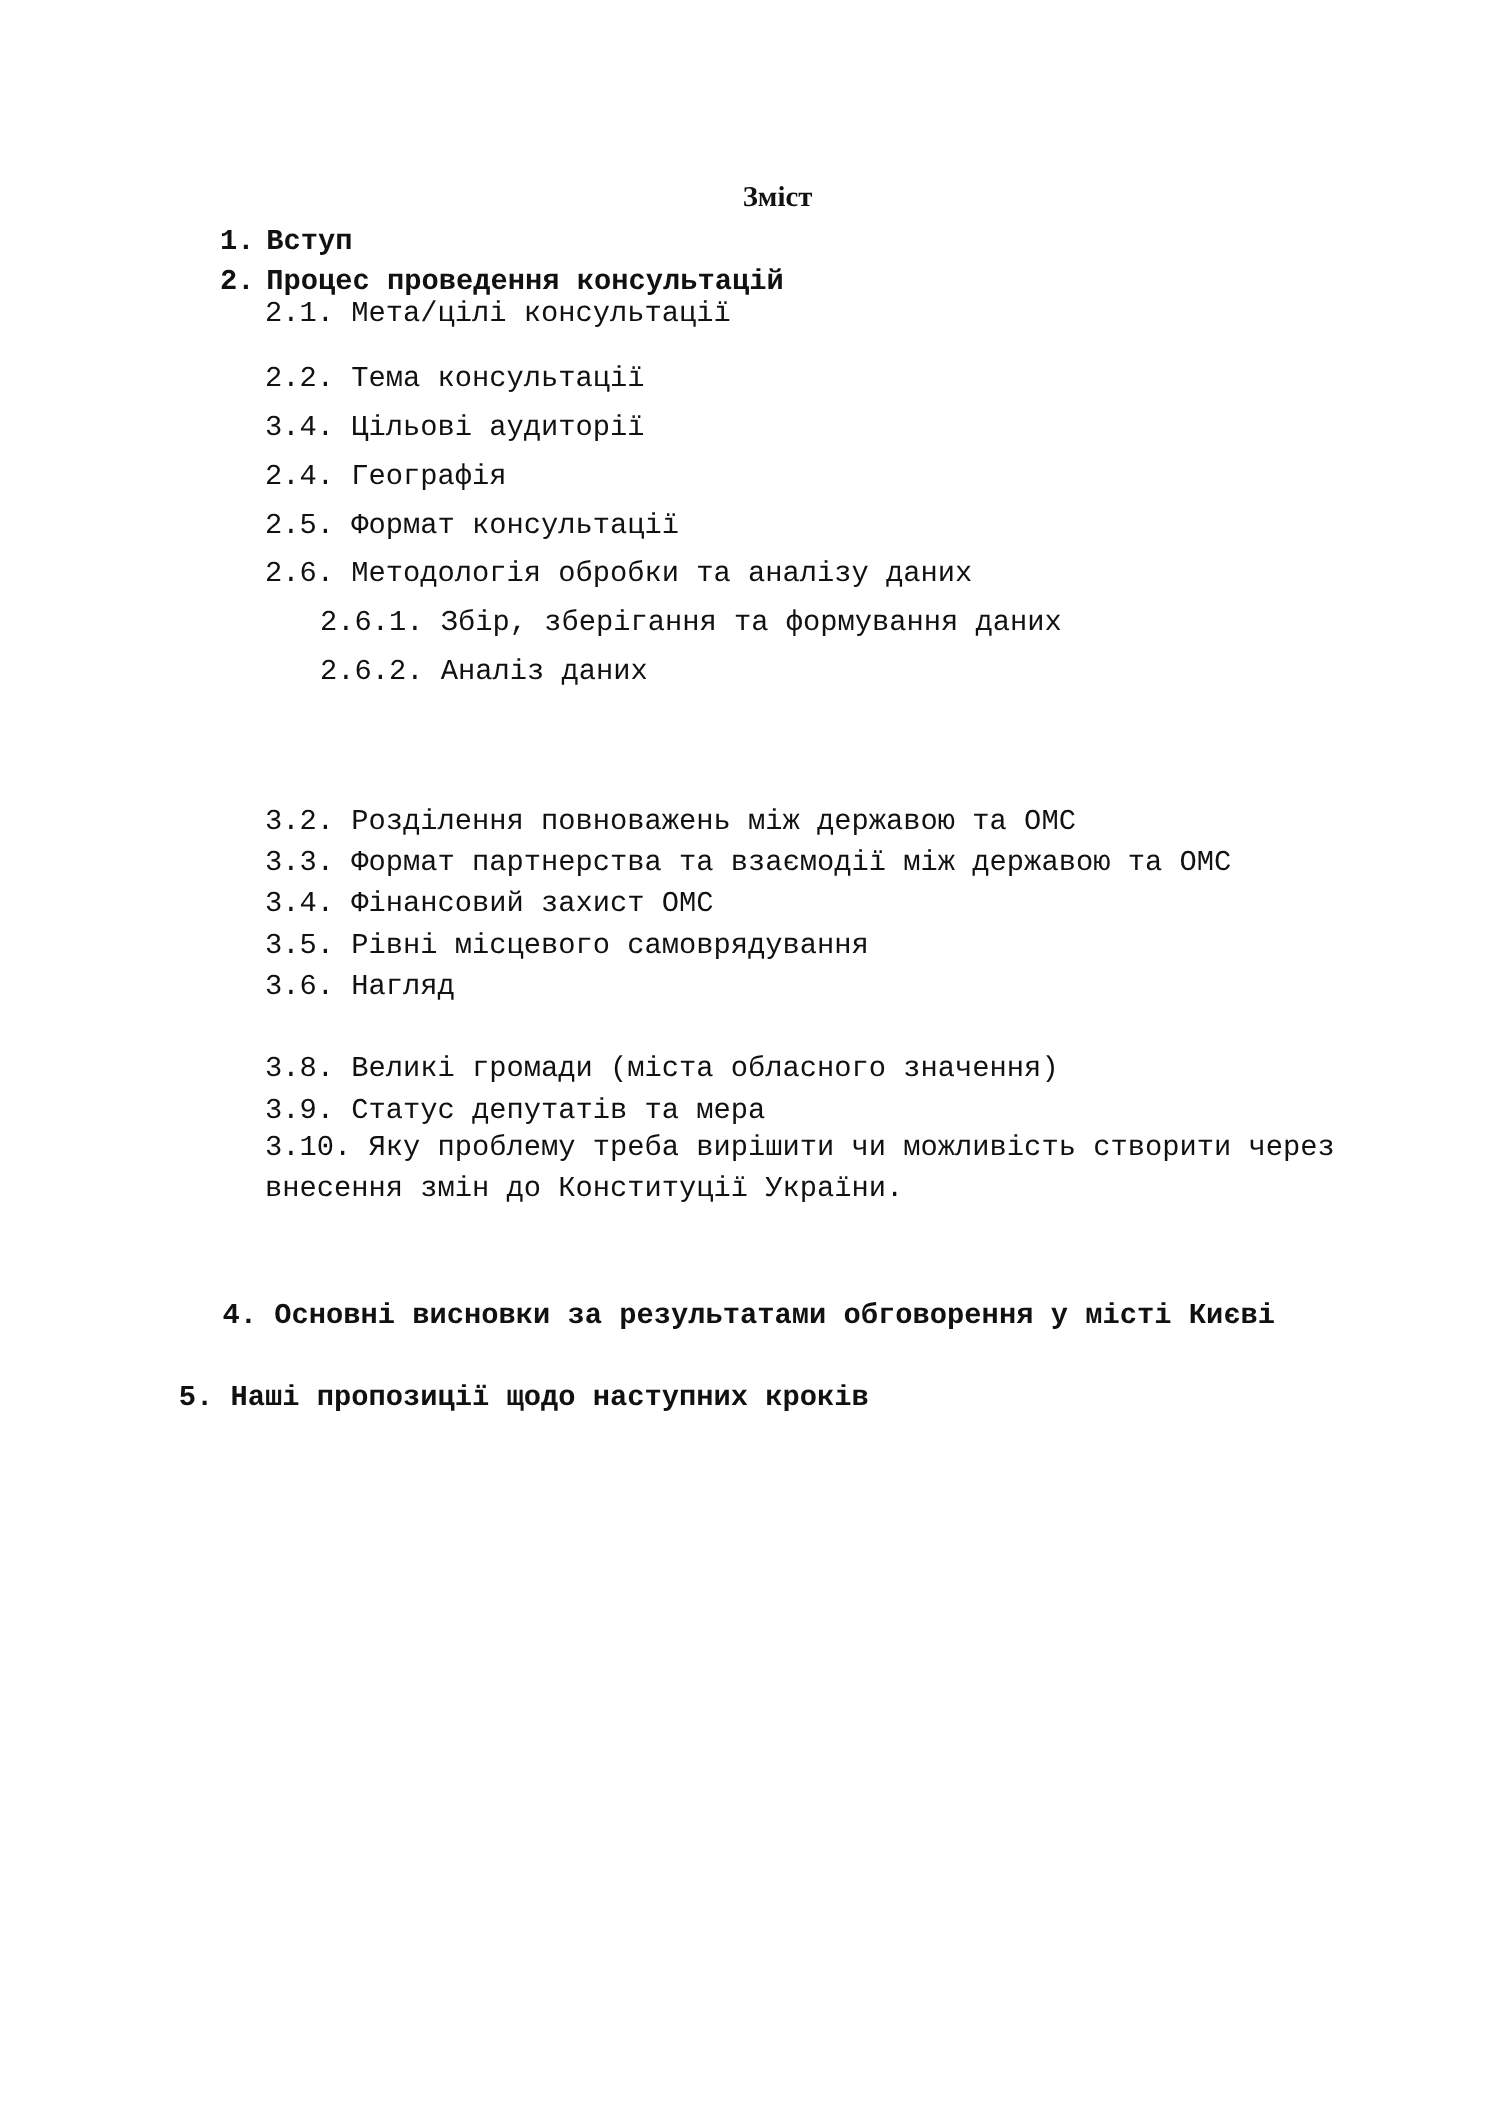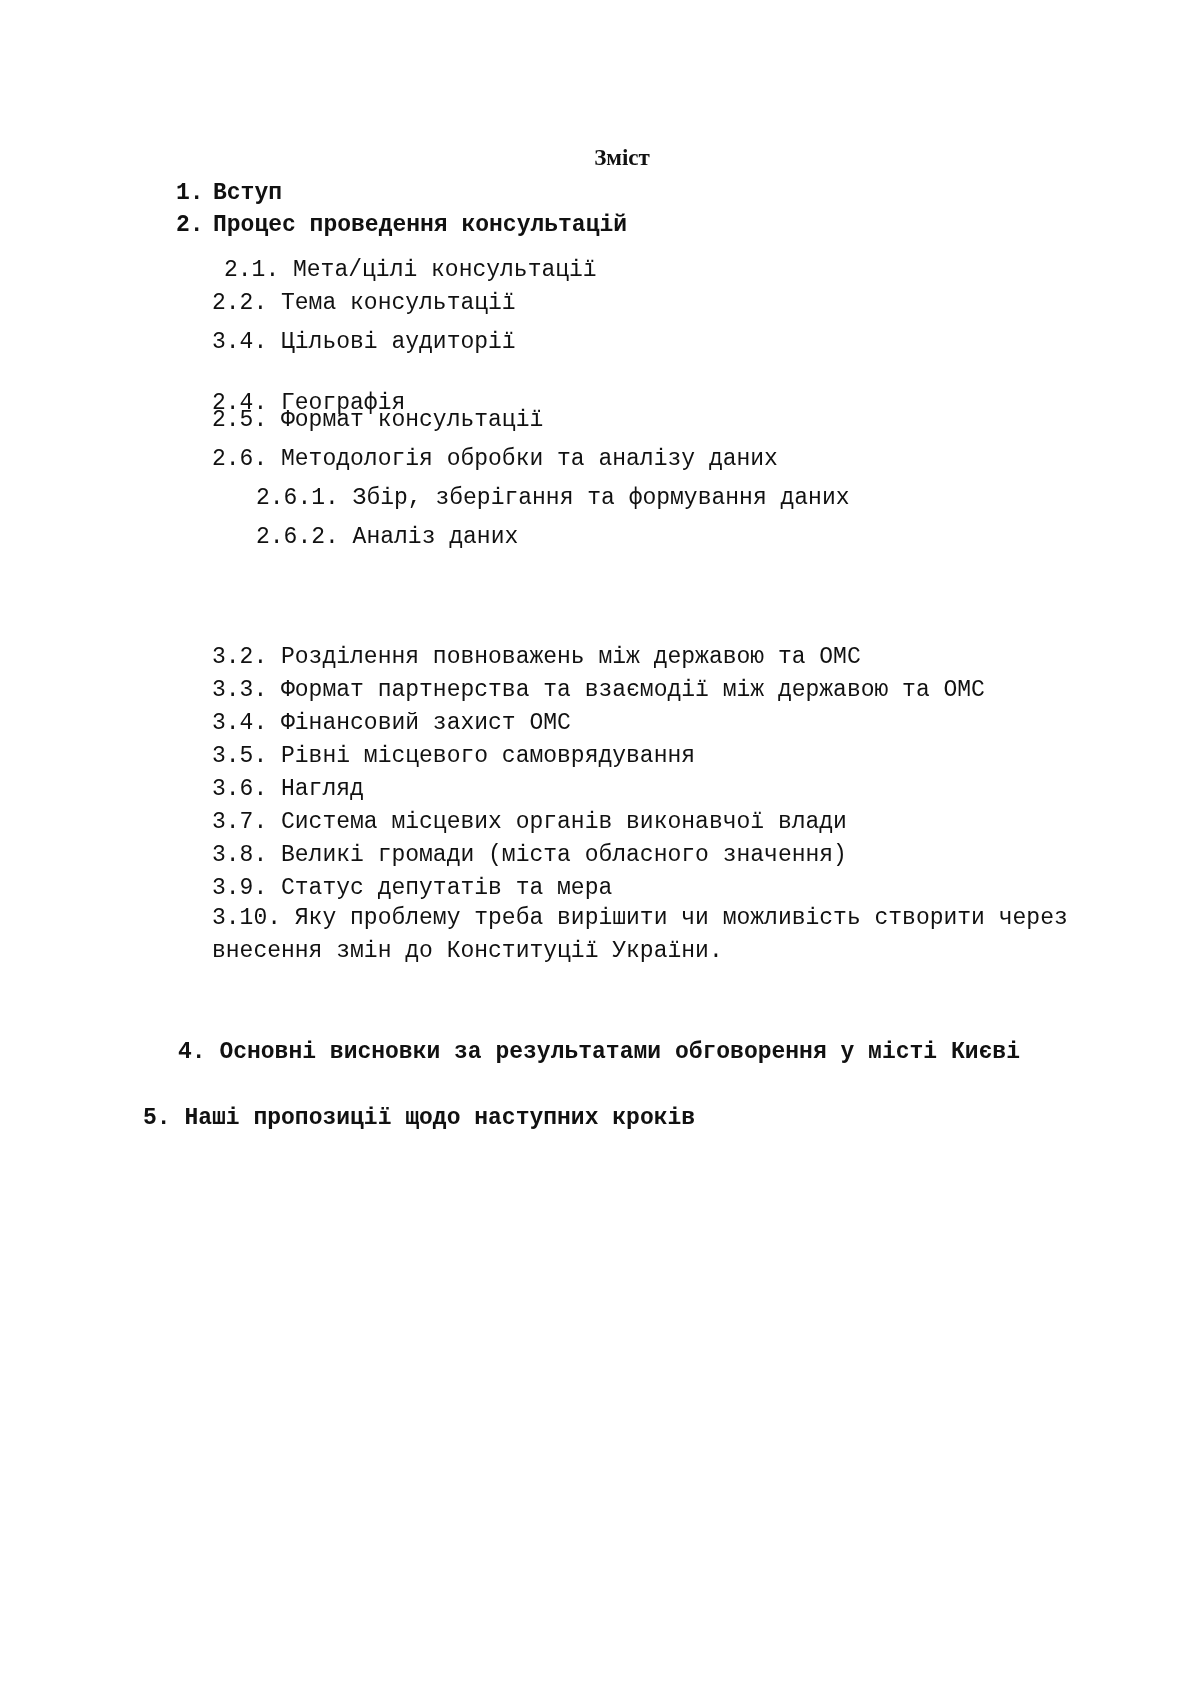--- a/index.html
+++ b/index.html
@@ -52,36 +52,35 @@
   <div class="title">Зміст</div>
 
   <div class="line bold" style="left:176px; top:178px;">
     <span class="num-lead">1.</span><span>Вступ</span>
   </div>
 
   <div class="line bold" style="left:176px; top:210px;">
     <span class="num-lead">2.</span><span>Процес проведення консультацій</span>
   </div>
 
-  <div class="line" style="left:212px; top:255px;margin-left:12px;">2.1. Мета/цілі консультації</div>
+  <div class="line" style="left:212px; top:236px;">2.1. Мета/цілі консультації</div>
   <div class="line" style="left:212px; top:288px;">2.2. Тема консультації</div>
   <div class="line" style="left:212px; top:327px;">3.4. Цільові аудиторії</div>
-  <div class="line" style="left:212px; top:388px;">2.4. Географія</div>
+  <div class="line" style="left:212px; top:366px;">2.4. Географія</div>
   <div class="line" style="left:212px; top:405px;">2.5. Формат консультації</div>
   <div class="line" style="left:212px; top:444px;">2.6. Методологія обробки та аналізу даних</div>
   <div class="line" style="left:256px; top:483px;">2.6.1. Збір, зберігання та формування даних</div>
   <div class="line" style="left:256px; top:522px;">2.6.2. Аналіз даних</div>
 
 
   <div class="line" style="left:212px; top:642px;">3.2. Розділення повноважень між державою та ОМС</div>
   <div class="line" style="left:212px; top:675px;">3.3. Формат партнерства та взаємодії між державою та ОМС</div>
   <div class="line" style="left:212px; top:708px;">3.4. Фінансовий захист ОМС</div>
   <div class="line" style="left:212px; top:741px;">3.5. Рівні місцевого самоврядування</div>
   <div class="line" style="left:212px; top:774px;">3.6. Нагляд</div>
-  <div class="line" style="left:212px; top:807px;">3.7. Система місцевих органів виконавчої влади</div>
   <div class="line" style="left:212px; top:840px;">3.8. Великі громади (міста обласного значення)</div>
   <div class="line" style="left:212px; top:873px;">3.9. Статус депутатів та мера</div>
   <div class="line" style="left:212px; top:903px;">3.10. Яку проблему треба вирішити чи можливість створити через</div>
   <div class="line" style="left:212px; top:936px;">внесення змін до Конституції України.</div>
 
   <div class="line bold" style="left:143px; top:1037px;margin-left:35px;">4. Основні висновки за результатами обговорення у місті Києві</div>
 
   <div class="line bold" style="left:143px; top:1103px;">5. Наші пропозиції щодо наступних кроків</div>
 
 </div>

